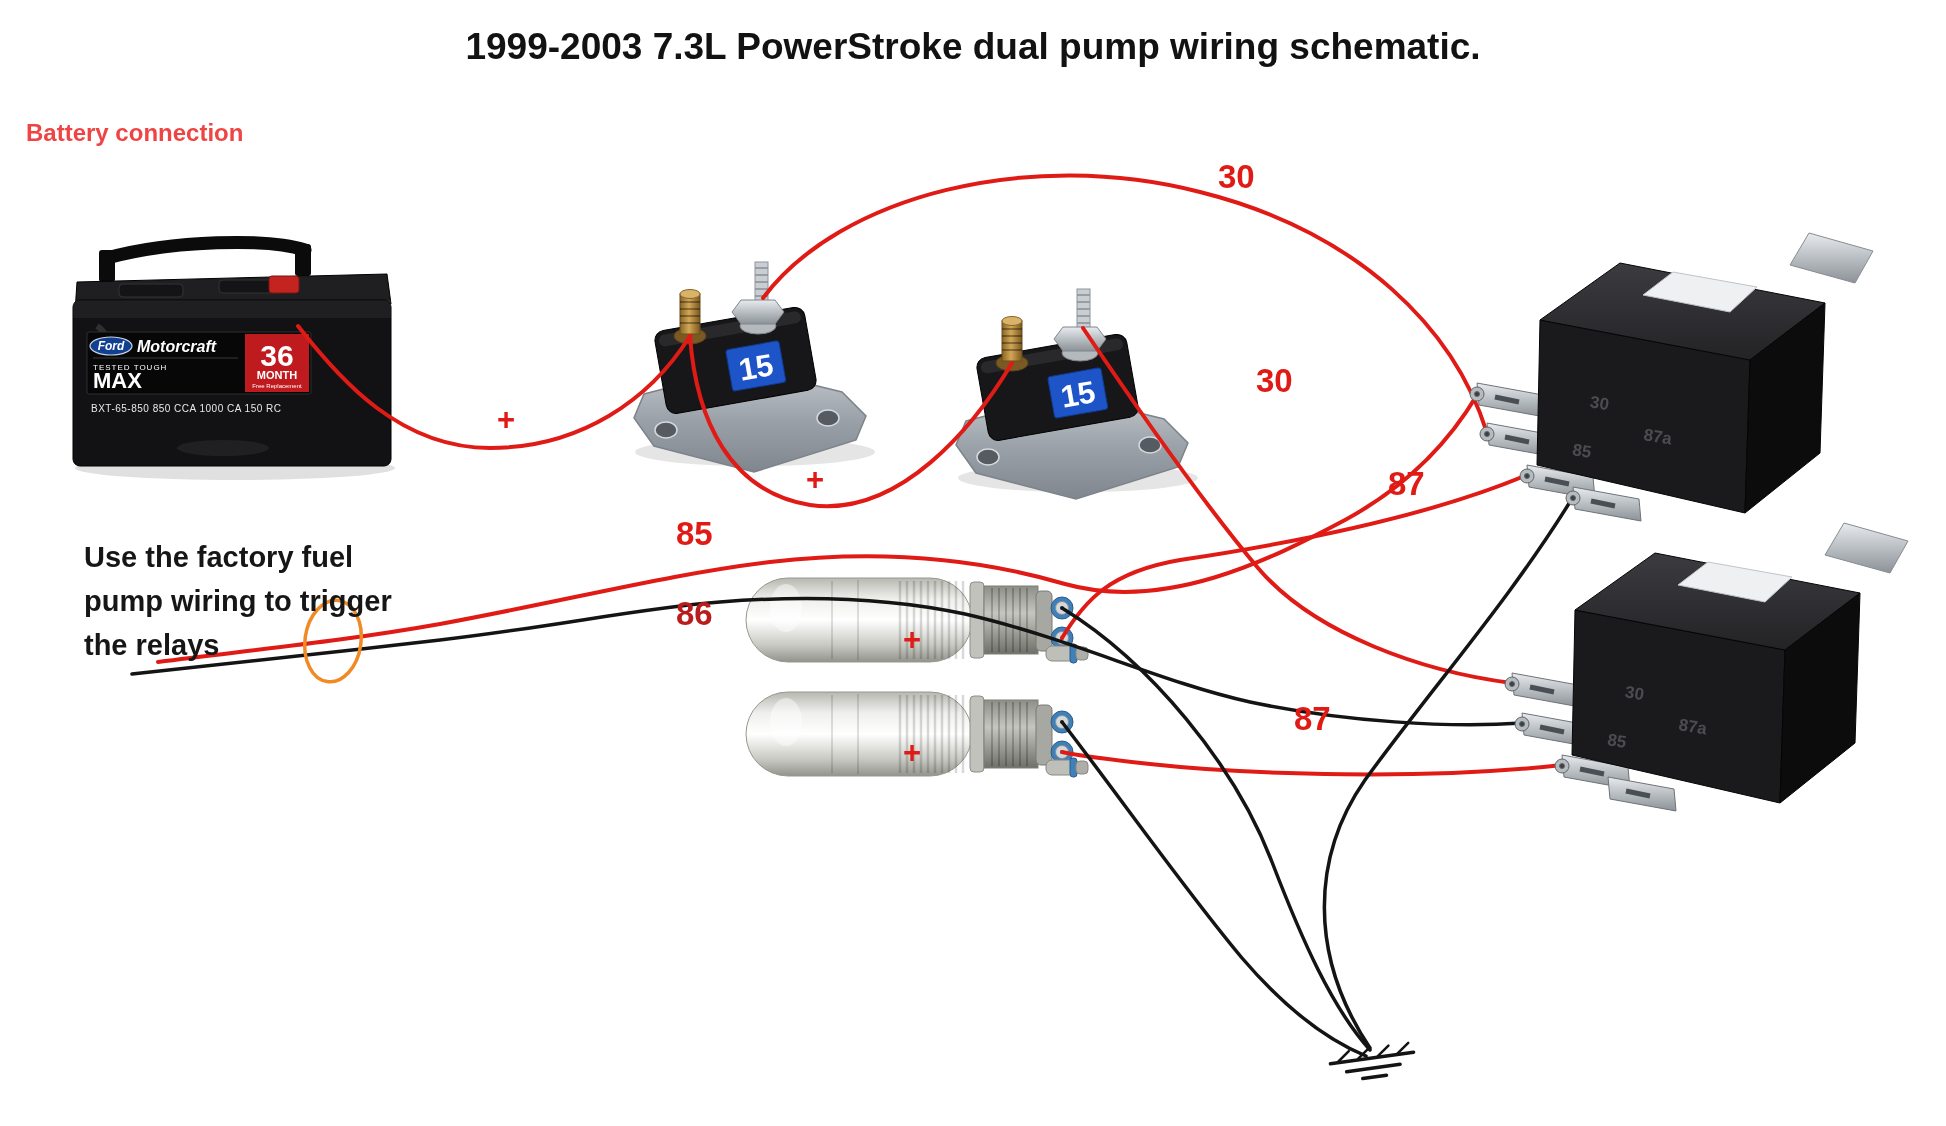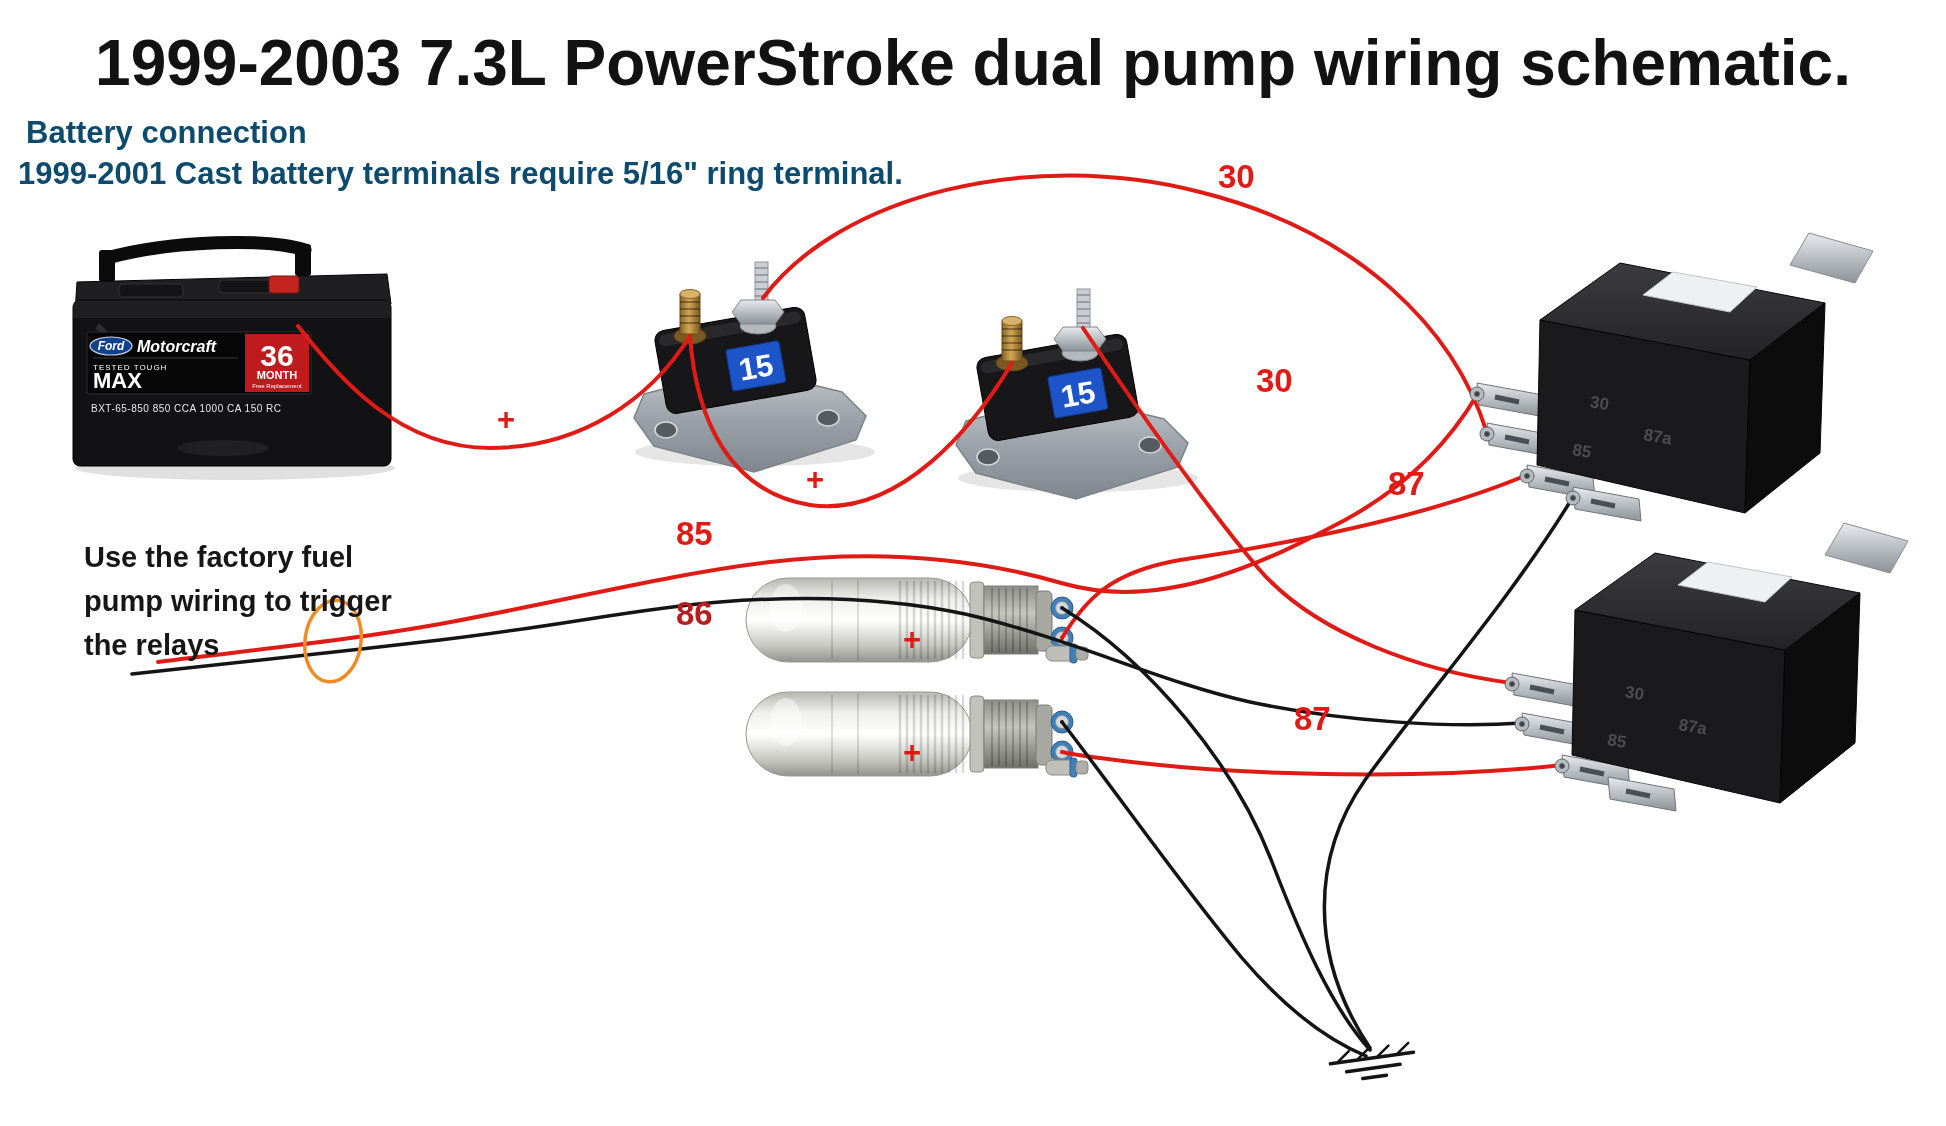--- a/index.html
+++ b/index.html
@@ -1,23 +1,23 @@
 <!DOCTYPE html>
 <html><head>
 <meta charset="utf-8">
 <style>
   * { box-sizing: border-box; }
   html, body { margin: 0; padding: 0; }
   body { font-family: "Liberation Sans", sans-serif; background: #ffffff; }
   #canvas { position: relative; width: 1946px; height: 1126px; background: #ffffff; overflow: hidden; }
   #wiring-svg { position: absolute; left: 0; top: 0; }
   .title { position: absolute; top: 26px; left: 0; width: 100%; text-align: center;
-           font-size: 64px; font-weight: bold; color: #121212; }
-  .notes { position: absolute; left: 18px; top: 112px; font-size: 31px; font-weight: bold;
-           color: #0c4a6e; line-height: 41px; }
+           font-size: 37px; font-weight: bold; color: #121212; }
+  .notes { position: absolute; left: 18px; top: 112px; font-size: 24px; font-weight: bold;
+           color: #ef4444; line-height: 41px; }
   .notes .heading { padding-left: 8px; }
   .annotation { position: absolute; left: 84px; top: 518px; width: 352px; font-size: 29px;
                 font-weight: bold; color: #161616; line-height: 44px; margin-top: 17px; }
   .wire-label { position: absolute; font-size: 33px; font-weight: bold; color: #e01b16; }
   .wire-label.dark { color: #b91c1c; margin-top: 29px; }
   .plus { font-size: 31px; }
   svg text { font-family: "Liberation Sans", sans-serif; }
 </style>
 </head>
 <body>
@@ -276,21 +276,20 @@
     <line x1="-14" y1="-1" x2="-2" y2="-10" stroke-width="2.5"></line>
     <line x1="6" y1="-1" x2="18" y2="-10" stroke-width="2.5"></line>
     <line x1="26" y1="-1" x2="38" y2="-10" stroke-width="2.5"></line>
   </g>
 </svg>
 
   <div class="title">1999-2003 7.3L PowerStroke dual pump wiring schematic.</div>
 
   <div class="notes">
     <div class="heading">Battery connection</div>
-    <div>1999-2001 Cast battery terminals require 5/16" ring terminal.</div>
   </div>
 
   <div class="annotation">Use the factory fuel pump wiring to trigger the relays</div>
 
   <div class="wire-label" style="left:1218px; top:158px;">30</div>
   <div class="wire-label" style="left:1256px; top:362px;">30</div>
   <div class="wire-label" style="left:1388px; top:465px;">87</div>
   <div class="wire-label" style="left:1294px; top:700px;">87</div>
   <div class="wire-label" style="left:676px; top:515px;">85</div>
   <div class="wire-label dark" style="left:676px; top:566px;">86</div>

